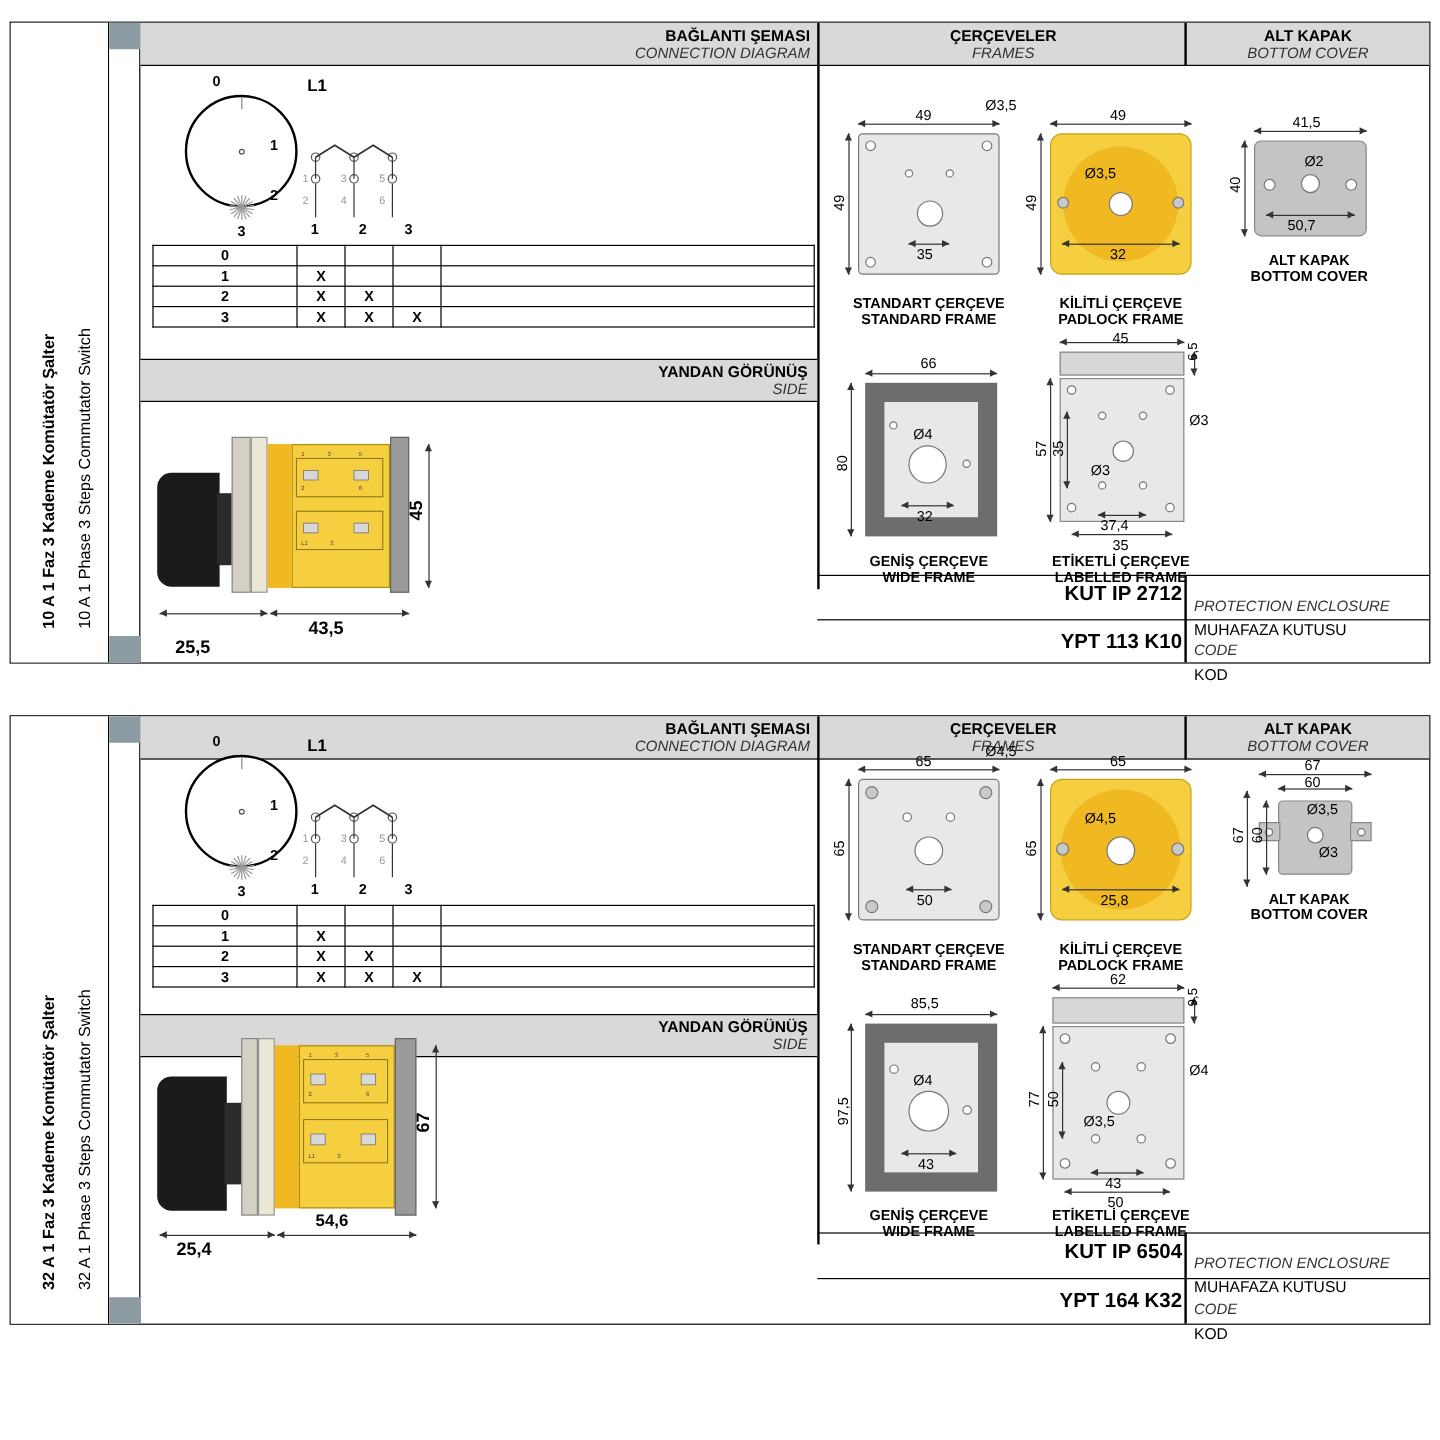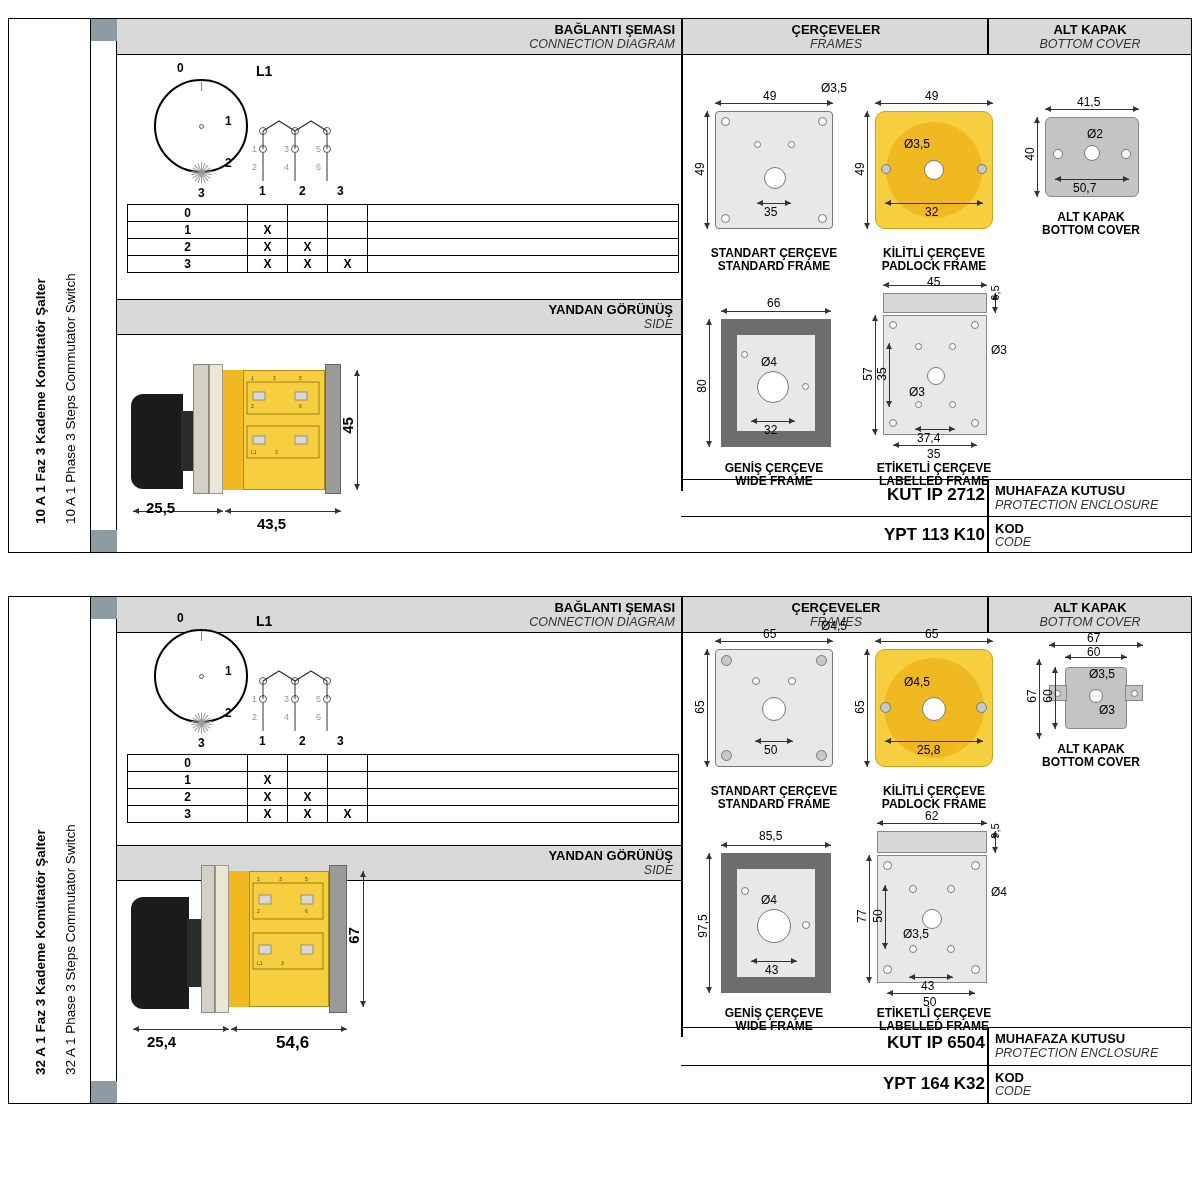--- a/index.html
+++ b/index.html
@@ -116,21 +116,21 @@
   }
   .dimlineV::before { top: 0; border-bottom: 6px solid #333; }
   .dimlineV::after { bottom: 0; border-top: 6px solid #333; }
 
   .hole { position: absolute; border-radius: 50%; background: #fff; border: 1px solid #777; }
   .holeF { position: absolute; border-radius: 50%; background: #c9c9c9; border: 1px solid #777; }
 
   
   .footrow { position: absolute; border-top: 1.5px solid #000; }
   .foot-val { position: absolute; font-size: 17px; font-weight: bold; text-align: right; }
-  .foot-tr { position: absolute; font-size: 13px; font-weight: bold; }
+  .foot-tr { position: absolute; font-size: 13px; font-weight: normal; margin-top: 34px; }
   .foot-en { position: absolute; font-size: 12.5px; font-style: italic; color: #333; }
 
   .cap { position: absolute; text-align: center; font-size: 12px; font-weight: bold; line-height: 13px; width: 160px; }
   .cap .en { font-weight: bold; }
 
   svg { position: absolute; overflow: visible; }
 </style>
 </head>
 <body>
 
@@ -275,21 +275,21 @@
       <text x="30" y="6" font-size="5" fill="#444" font-family="Liberation Sans">3</text>
       <text x="56" y="6" font-size="5" fill="#444" font-family="Liberation Sans">5</text>
       <text x="8" y="34" font-size="5" fill="#444" font-family="Liberation Sans">2</text>
       <text x="56" y="34" font-size="5" fill="#444" font-family="Liberation Sans">6</text>
       <text x="8" y="80" font-size="5" fill="#444" font-family="Liberation Sans">L1</text>
       <text x="32" y="80" font-size="5" fill="#444" font-family="Liberation Sans">3</text>
     </svg>
     <div class="dimlineV" style="left:348px; top:351px; height:120px;"></div>
     <div class="lbl b" style="left:330px; top:398px; transform:rotate(-90deg); font-size:15px;">45</div>
     <div class="dimline" style="left:124px; top:492px; width:90px;"></div>
-    <div class="lbl b" style="left:137px; top:480px; font-size:15px;">25,5</div>
+    <div class="lbl b" style="left:137px; top:512px; font-size:15px;">25,5</div>
     <div class="dimline" style="left:216px; top:492px; width:116px;"></div>
     <div class="lbl b" style="left:248px; top:496px; font-size:15px;">43,5</div>
 
     <div class="rect gry" style="left:706px; top:92px; width:118px; height:118px; border-radius:4px;"></div>
     <div class="hole" style="left:712px; top:98px; width:9px; height:9px;"></div>
     <div class="hole" style="left:809px; top:98px; width:9px; height:9px;"></div>
     <div class="hole" style="left:712px; top:195px; width:9px; height:9px;"></div>
     <div class="hole" style="left:809px; top:195px; width:9px; height:9px;"></div>
     <div class="hole" style="left:755px; top:148px; width:22px; height:22px;"></div>
     <div class="hole" style="left:745px; top:122px; width:7px; height:7px;"></div>
@@ -537,21 +537,21 @@
       <text x="8" y="38" font-size="5" fill="#444" font-family="Liberation Sans">2</text>
       <text x="56" y="38" font-size="5" fill="#444" font-family="Liberation Sans">6</text>
       <text x="8" y="90" font-size="5" fill="#444" font-family="Liberation Sans">L1</text>
       <text x="32" y="90" font-size="5" fill="#444" font-family="Liberation Sans">3</text>
     </svg>
     <div class="dimlineV" style="left:354px; top:274px; height:136px;"></div>
     <div class="lbl b" style="left:336px; top:330px; transform:rotate(-90deg); font-size:15px;">67</div>
     <div class="dimline" style="left:124px; top:432px; width:96px;"></div>
     <div class="lbl b" style="left:138px; top:436px; font-size:15px;">25,4</div>
     <div class="dimline" style="left:222px; top:432px; width:116px;"></div>
-    <div class="lbl b" style="left:254px; top:436px; font-size:17px;margin-left:13px;">54,6</div>
+    <div class="lbl b" style="left:254px; top:412px; font-size:14px;">54,6</div>
 
     <div class="rect gry" style="left:706px; top:52px; width:118px; height:118px; border-radius:4px;"></div>
     <div class="holeF" style="left:712px; top:58px; width:11px; height:11px;"></div>
     <div class="holeF" style="left:807px; top:58px; width:11px; height:11px;"></div>
     <div class="holeF" style="left:712px; top:153px; width:11px; height:11px;"></div>
     <div class="holeF" style="left:807px; top:153px; width:11px; height:11px;"></div>
     <div class="hole" style="left:753px; top:100px; width:24px; height:24px;"></div>
     <div class="hole" style="left:743px; top:80px; width:8px; height:8px;"></div>
     <div class="hole" style="left:779px; top:80px; width:8px; height:8px;"></div>
     <div class="dimline" style="left:706px; top:44px; width:118px;"></div>

